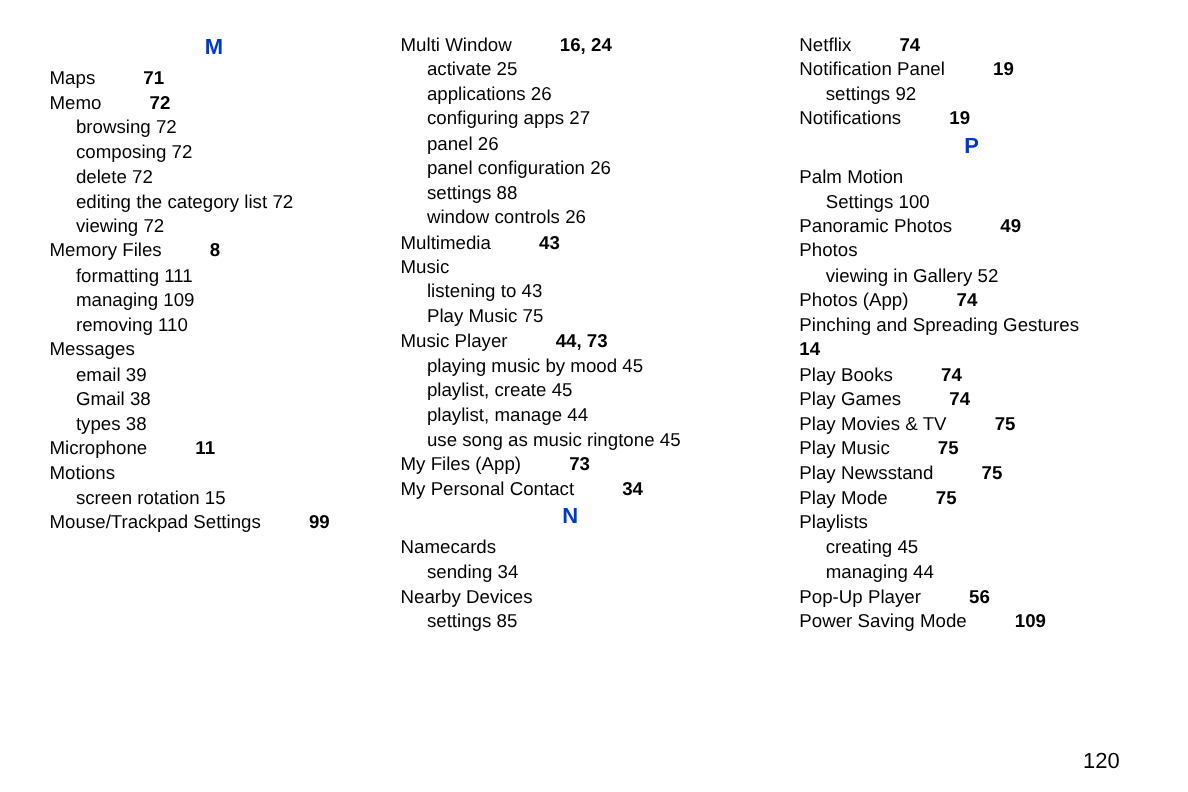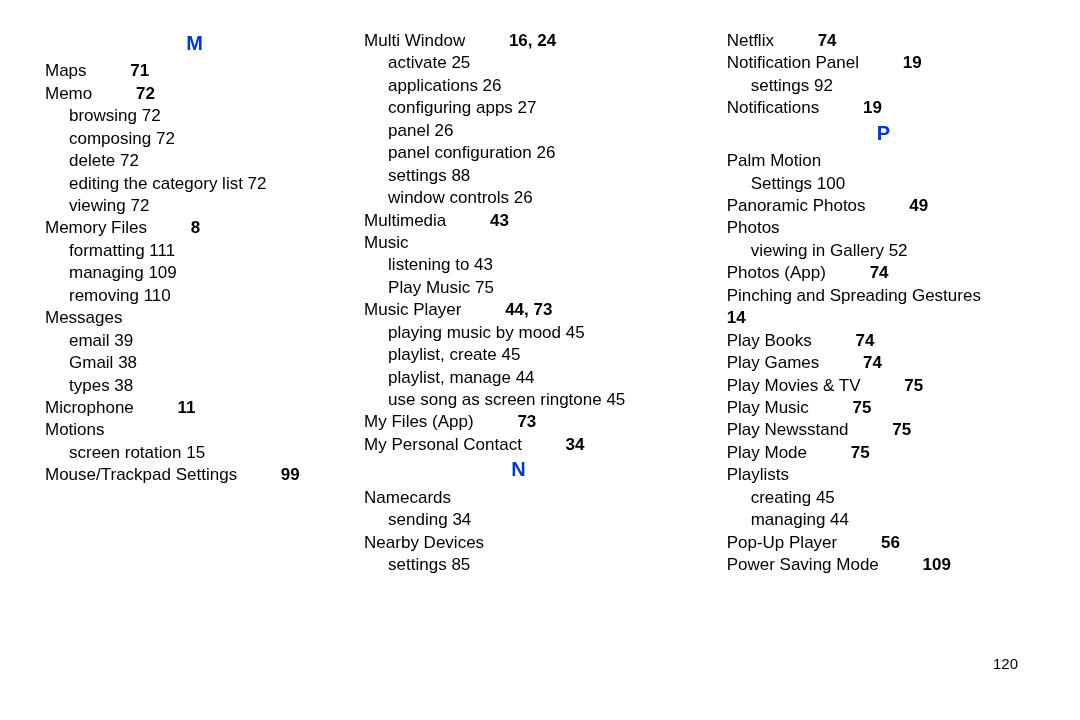--- a/index.html
+++ b/index.html
@@ -43,22 +43,22 @@
     margin: 0;
   }
   .entry .label { font-weight: normal; }
   .entry .page-ref { font-weight: bold; padding-left: 39px; }
   .sub {
     margin: 0 0 0 24px;
   }
   .page-number {
     position: absolute;
     right: 62px;
-    bottom: 48px;
-    font-size: 15px;
+    bottom: 16px;
+    font-size: 20px;
   }
 </style>
 </head>
 <body>
 
 <div class="page">
   <div class="columns" id="columns-root">
       <div class="col col1">
         <div class="letter-head">M</div>
         <div class="entry"><span class="label">Maps</span><span class="page-ref"> 71</span></div>
@@ -91,21 +91,21 @@
         <div class="sub"><span>settings</span><span> 88</span></div>
         <div class="sub"><span>window controls</span><span> 26</span></div>
         <div class="entry"><span class="label">Multimedia</span><span class="page-ref"> 43</span></div>
         <div class="entry"><span class="label">Music</span></div>
         <div class="sub"><span>listening to</span><span> 43</span></div>
         <div class="sub"><span>Play Music</span><span> 75</span></div>
         <div class="entry"><span class="label">Music Player</span><span class="page-ref"> 44, 73</span></div>
         <div class="sub"><span>playing music by mood</span><span> 45</span></div>
         <div class="sub"><span>playlist, create</span><span> 45</span></div>
         <div class="sub"><span>playlist, manage</span><span> 44</span></div>
-        <div class="sub"><span>use song as screen ringtone</span><span> 45</span></div>
+        <div class="sub"><span>use song as music ringtone</span><span> 45</span></div>
         <div class="entry"><span class="label">My Files (App)</span><span class="page-ref"> 73</span></div>
         <div class="entry"><span class="label">My Personal Contact</span><span class="page-ref"> 34</span></div>
         <div class="letter-head">N</div>
         <div class="entry"><span class="label">Namecards</span></div>
         <div class="sub"><span>sending</span><span> 34</span></div>
         <div class="entry"><span class="label">Nearby Devices</span></div>
         <div class="sub"><span>settings</span><span> 85</span></div>
       </div>
       <div class="col col3">
         <div class="entry"><span class="label">Netflix</span><span class="page-ref"> 74</span></div>

